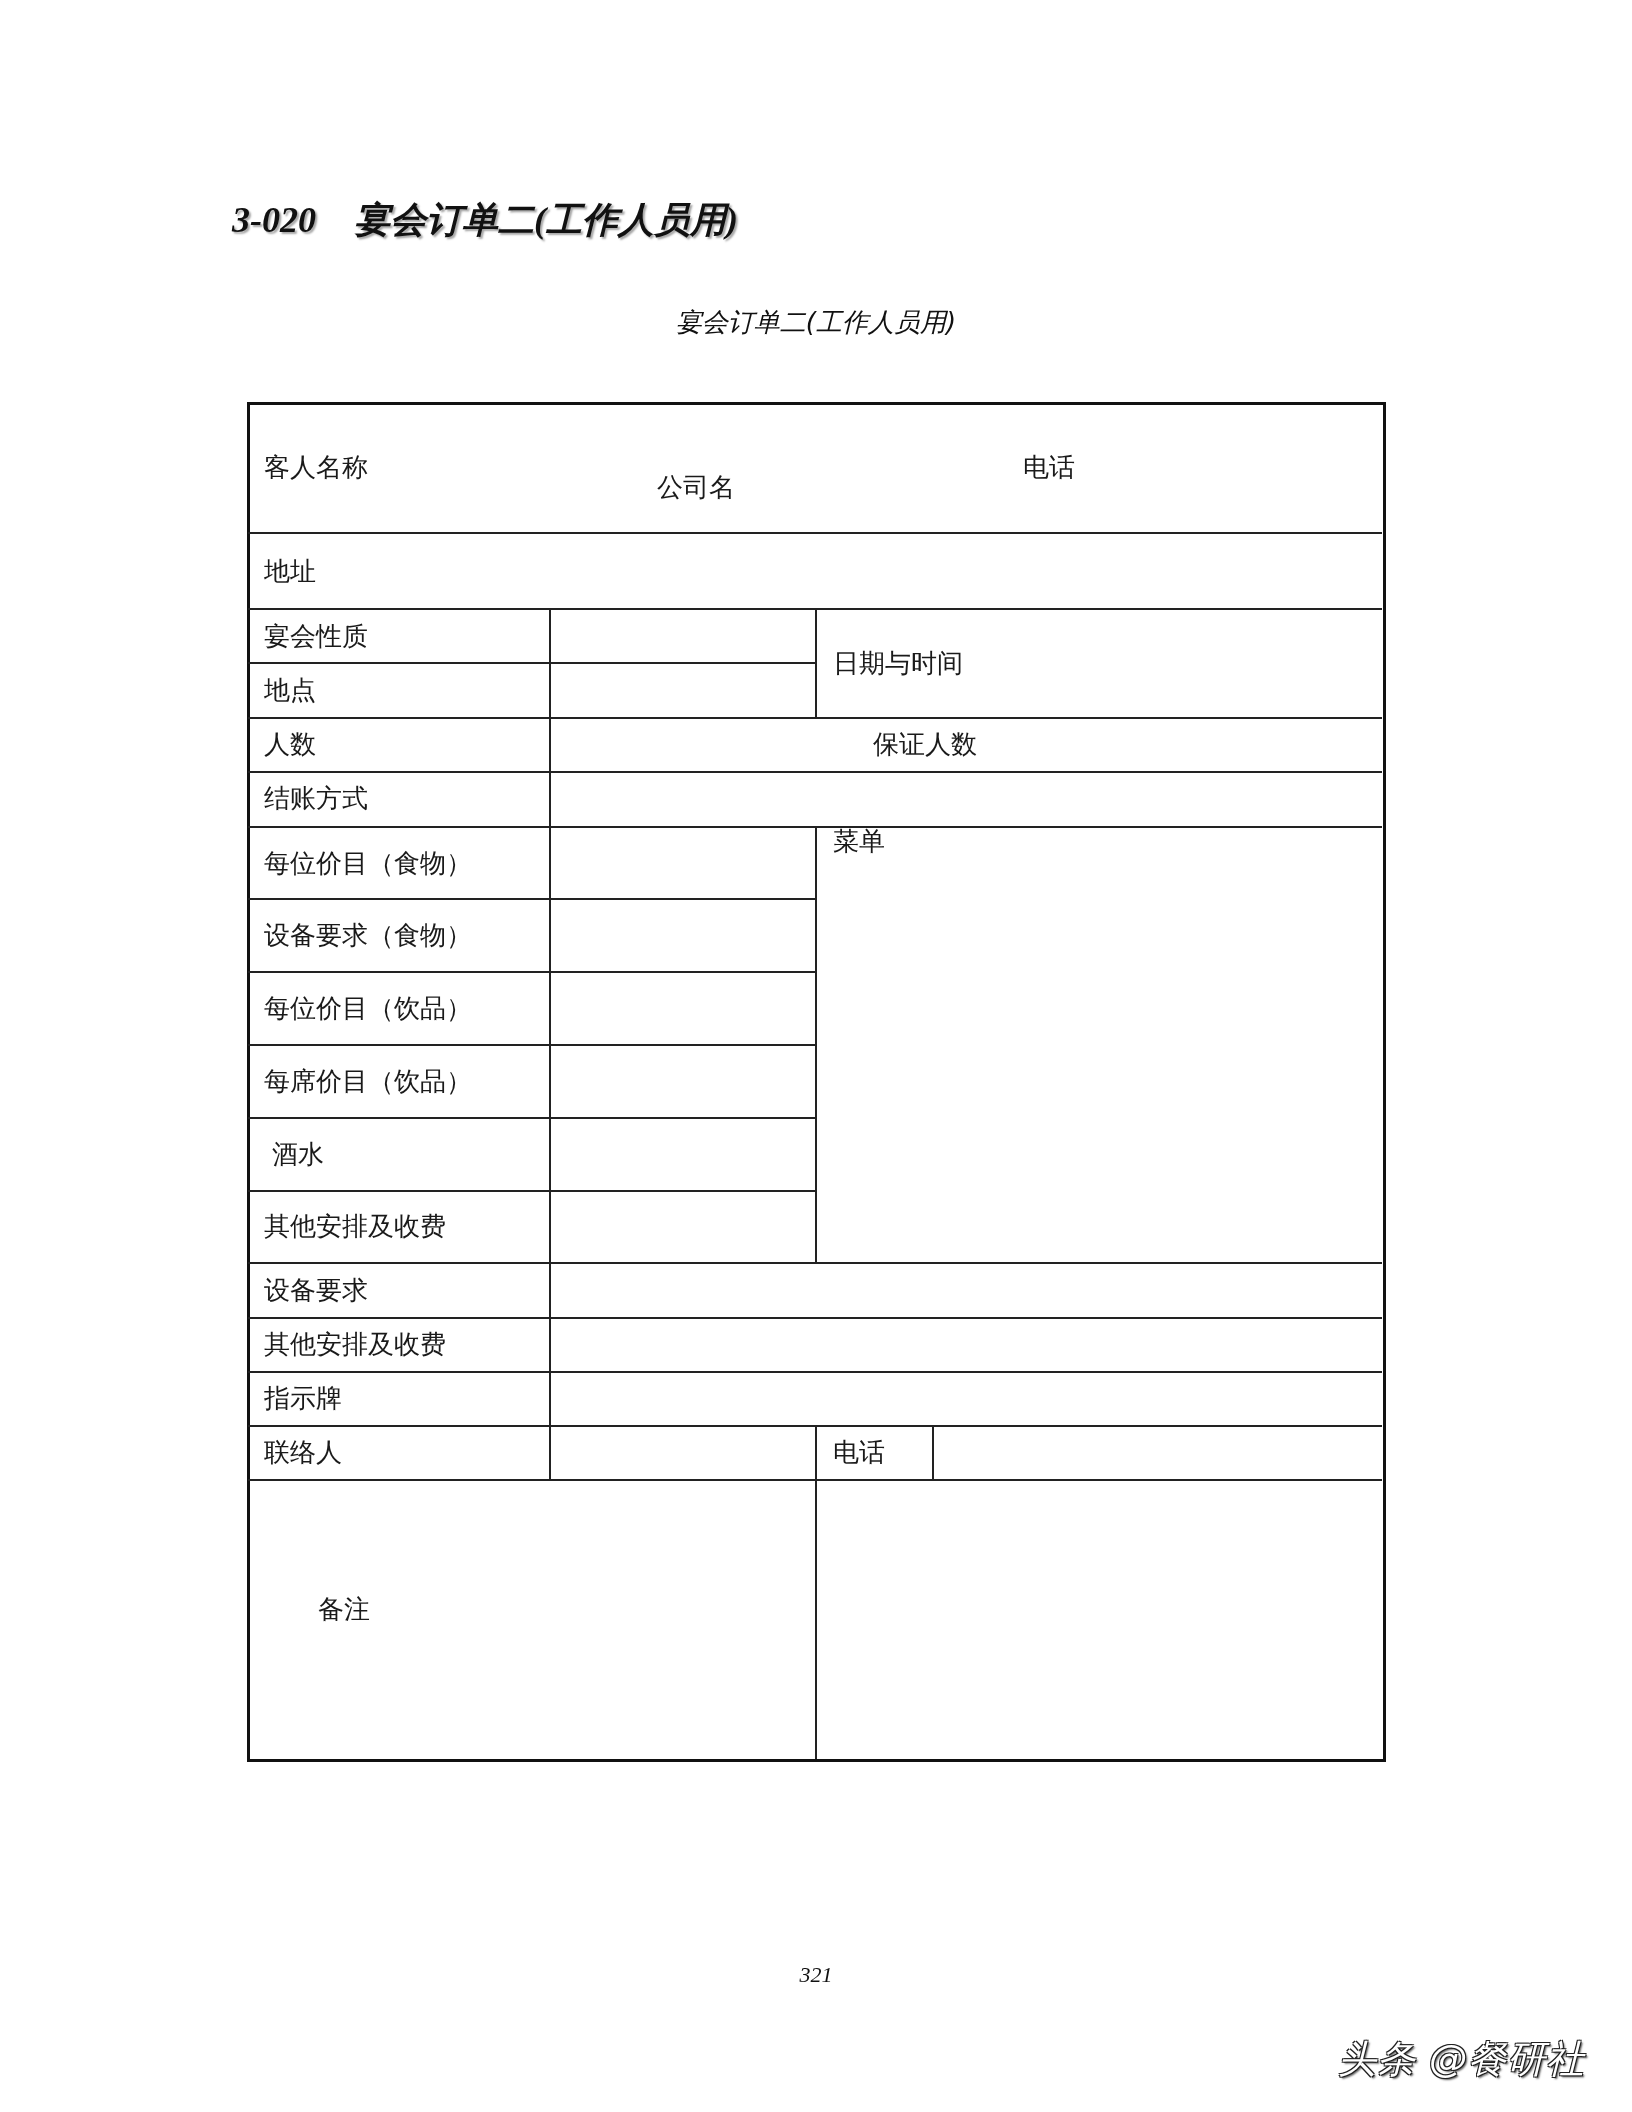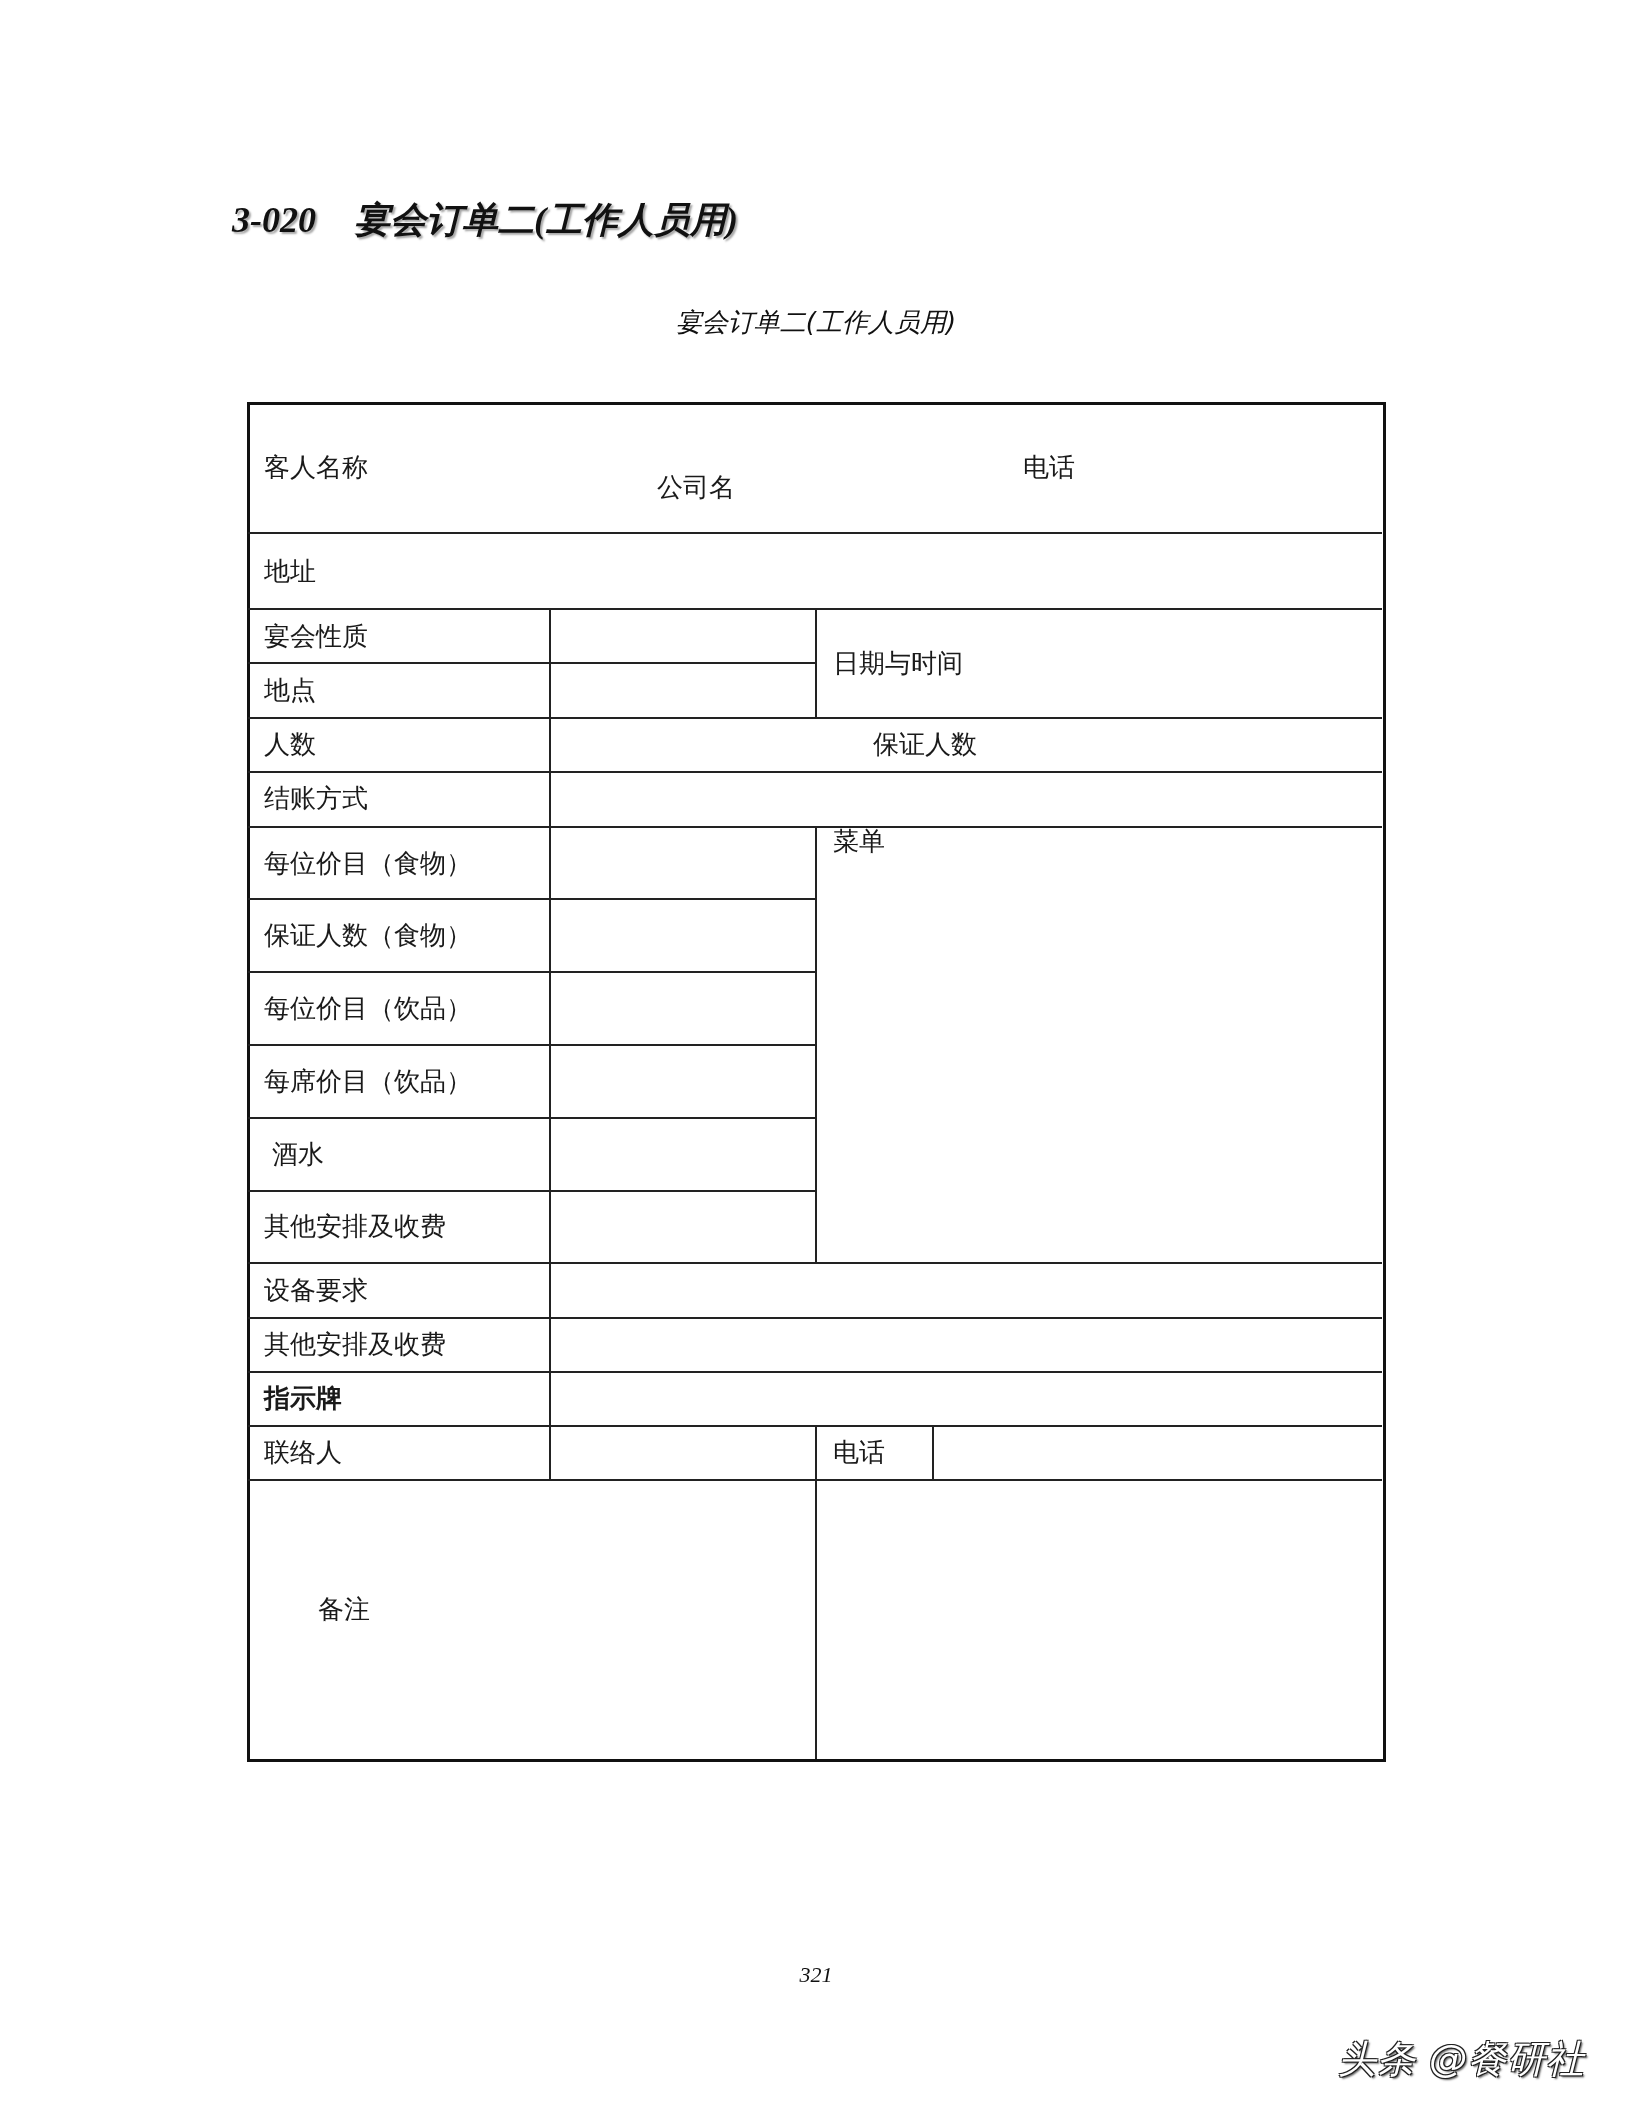--- a/index.html
+++ b/index.html
@@ -97,36 +97,36 @@
 <div class="cell-field" style="left:950px; top:719px; width:430px; height:52px;"></div>
 
 <div class="cell-label" style="left:264px; top:783px;">结账方式</div>
 <div class="cell-field" style="left:551px; top:773px; width:829px; height:53px;"></div>
 
 <div class="cell-label" style="left:833px; top:826px;">菜单</div>
 <div class="cell-field" style="left:817px; top:865px; width:563px; height:397px;"></div>
 
 <div class="cell-label" style="left:264px; top:848px;">每位价目（食物）</div>
 <div class="cell-field" style="left:551px; top:828px; width:264px; height:70px;"></div>
-<div class="cell-label" style="left:264px; top:920px;">保证人数（食物）</div>
+<div class="cell-label" style="left:264px; top:920px;">设备要求（食物）</div>
 <div class="cell-field" style="left:551px; top:900px; width:264px; height:71px;"></div>
 <div class="cell-label" style="left:264px; top:993px;">每位价目（饮品）</div>
 <div class="cell-field" style="left:551px; top:973px; width:264px; height:71px;"></div>
 <div class="cell-label" style="left:264px; top:1066px;">每席价目（饮品）</div>
 <div class="cell-field" style="left:551px; top:1046px; width:264px; height:71px;"></div>
 <div class="cell-label" style="left:264px; top:1139px;margin-left:8px;">酒水</div>
 <div class="cell-field" style="left:551px; top:1119px; width:264px; height:71px;"></div>
 <div class="cell-label" style="left:264px; top:1211px;">其他安排及收费</div>
 <div class="cell-field" style="left:551px; top:1192px; width:264px; height:70px;"></div>
 
 <div class="cell-label" style="left:264px; top:1275px;">设备要求</div>
 <div class="cell-field" style="left:551px; top:1264px; width:829px; height:53px;"></div>
 <div class="cell-label" style="left:264px; top:1329px;">其他安排及收费</div>
 <div class="cell-field" style="left:551px; top:1319px; width:829px; height:52px;"></div>
-<div class="cell-label" style="left:264px; top:1383px;font-weight:bold;">指示牌</div>
+<div class="cell-label" style="left:264px; top:1383px;">指示牌</div>
 <div class="cell-field" style="left:551px; top:1373px; width:829px; height:52px;"></div>
 
 <div class="cell-label" style="left:264px; top:1437px;">联络人</div>
 <div class="cell-field" style="left:551px; top:1427px; width:264px; height:52px;"></div>
 <div class="cell-label" style="left:833px; top:1437px;">电话</div>
 <div class="cell-field" style="left:934px; top:1427px; width:446px; height:52px;"></div>
 
 <div class="cell-label" style="left:318px; top:1594px;">备注</div>
 <div class="cell-field" style="left:250px; top:1481px; width:565px; height:275px;"></div>
 <div class="cell-field" style="left:817px; top:1481px; width:563px; height:275px;"></div>

